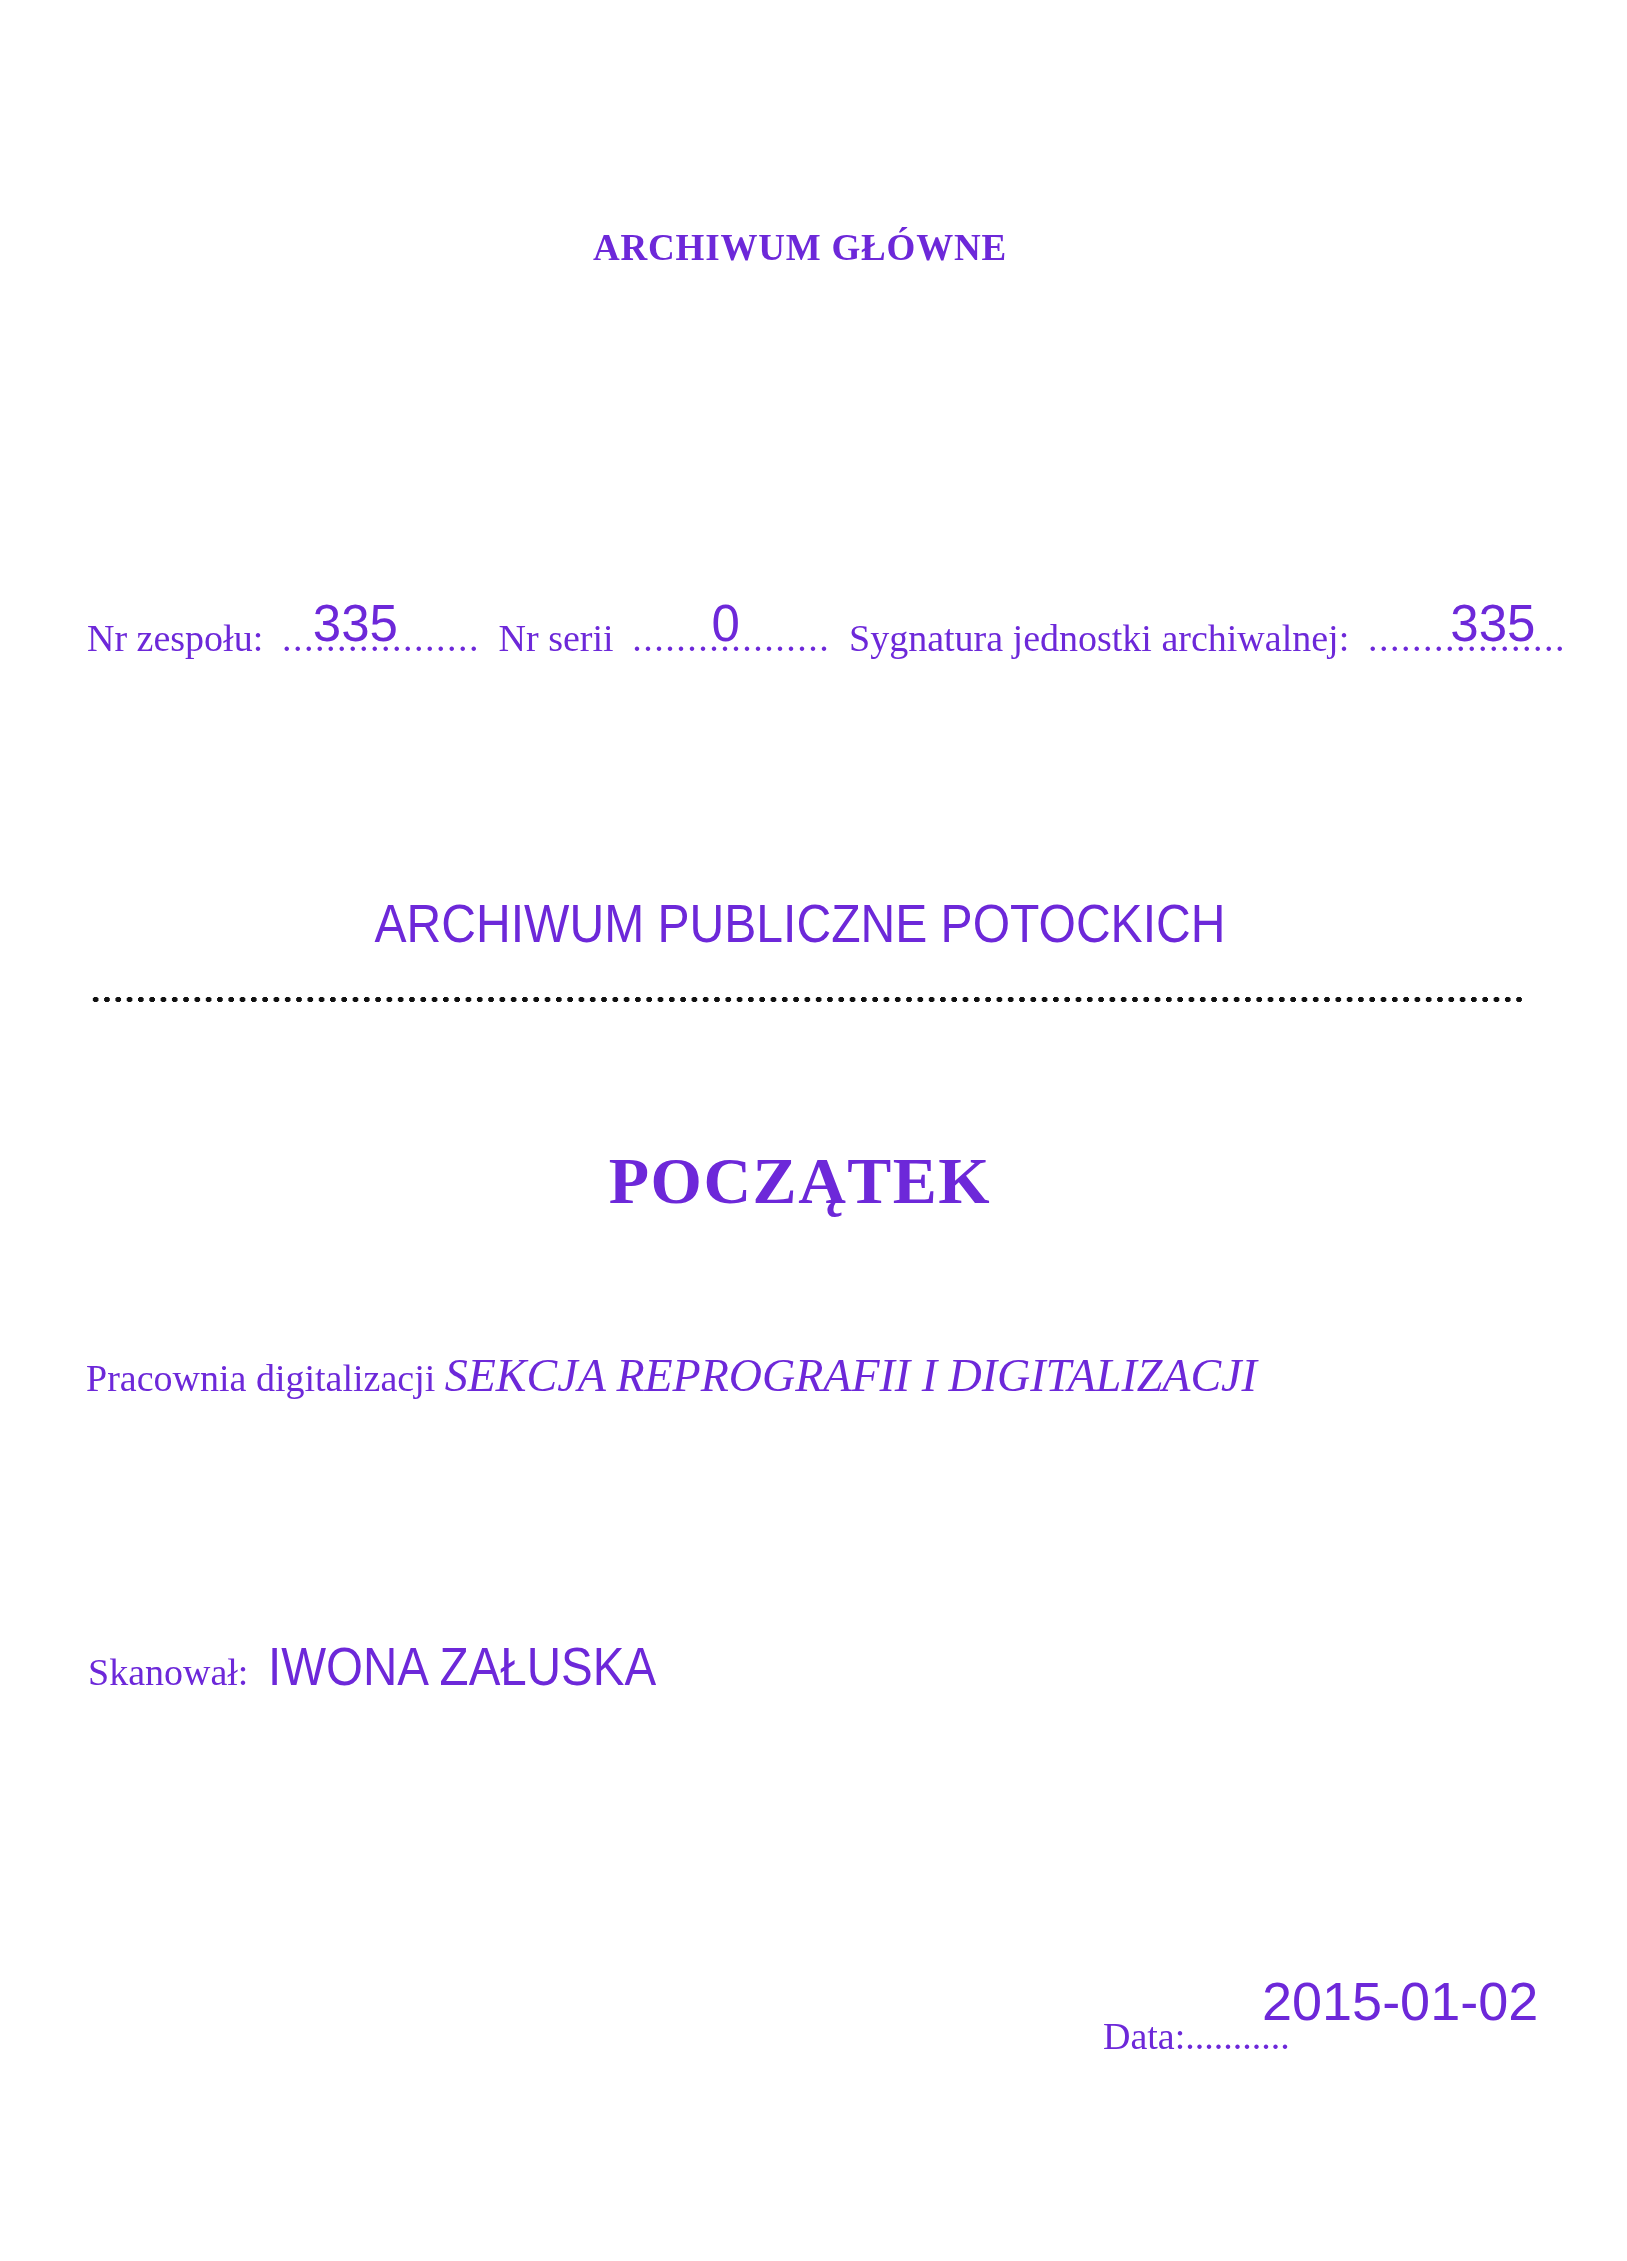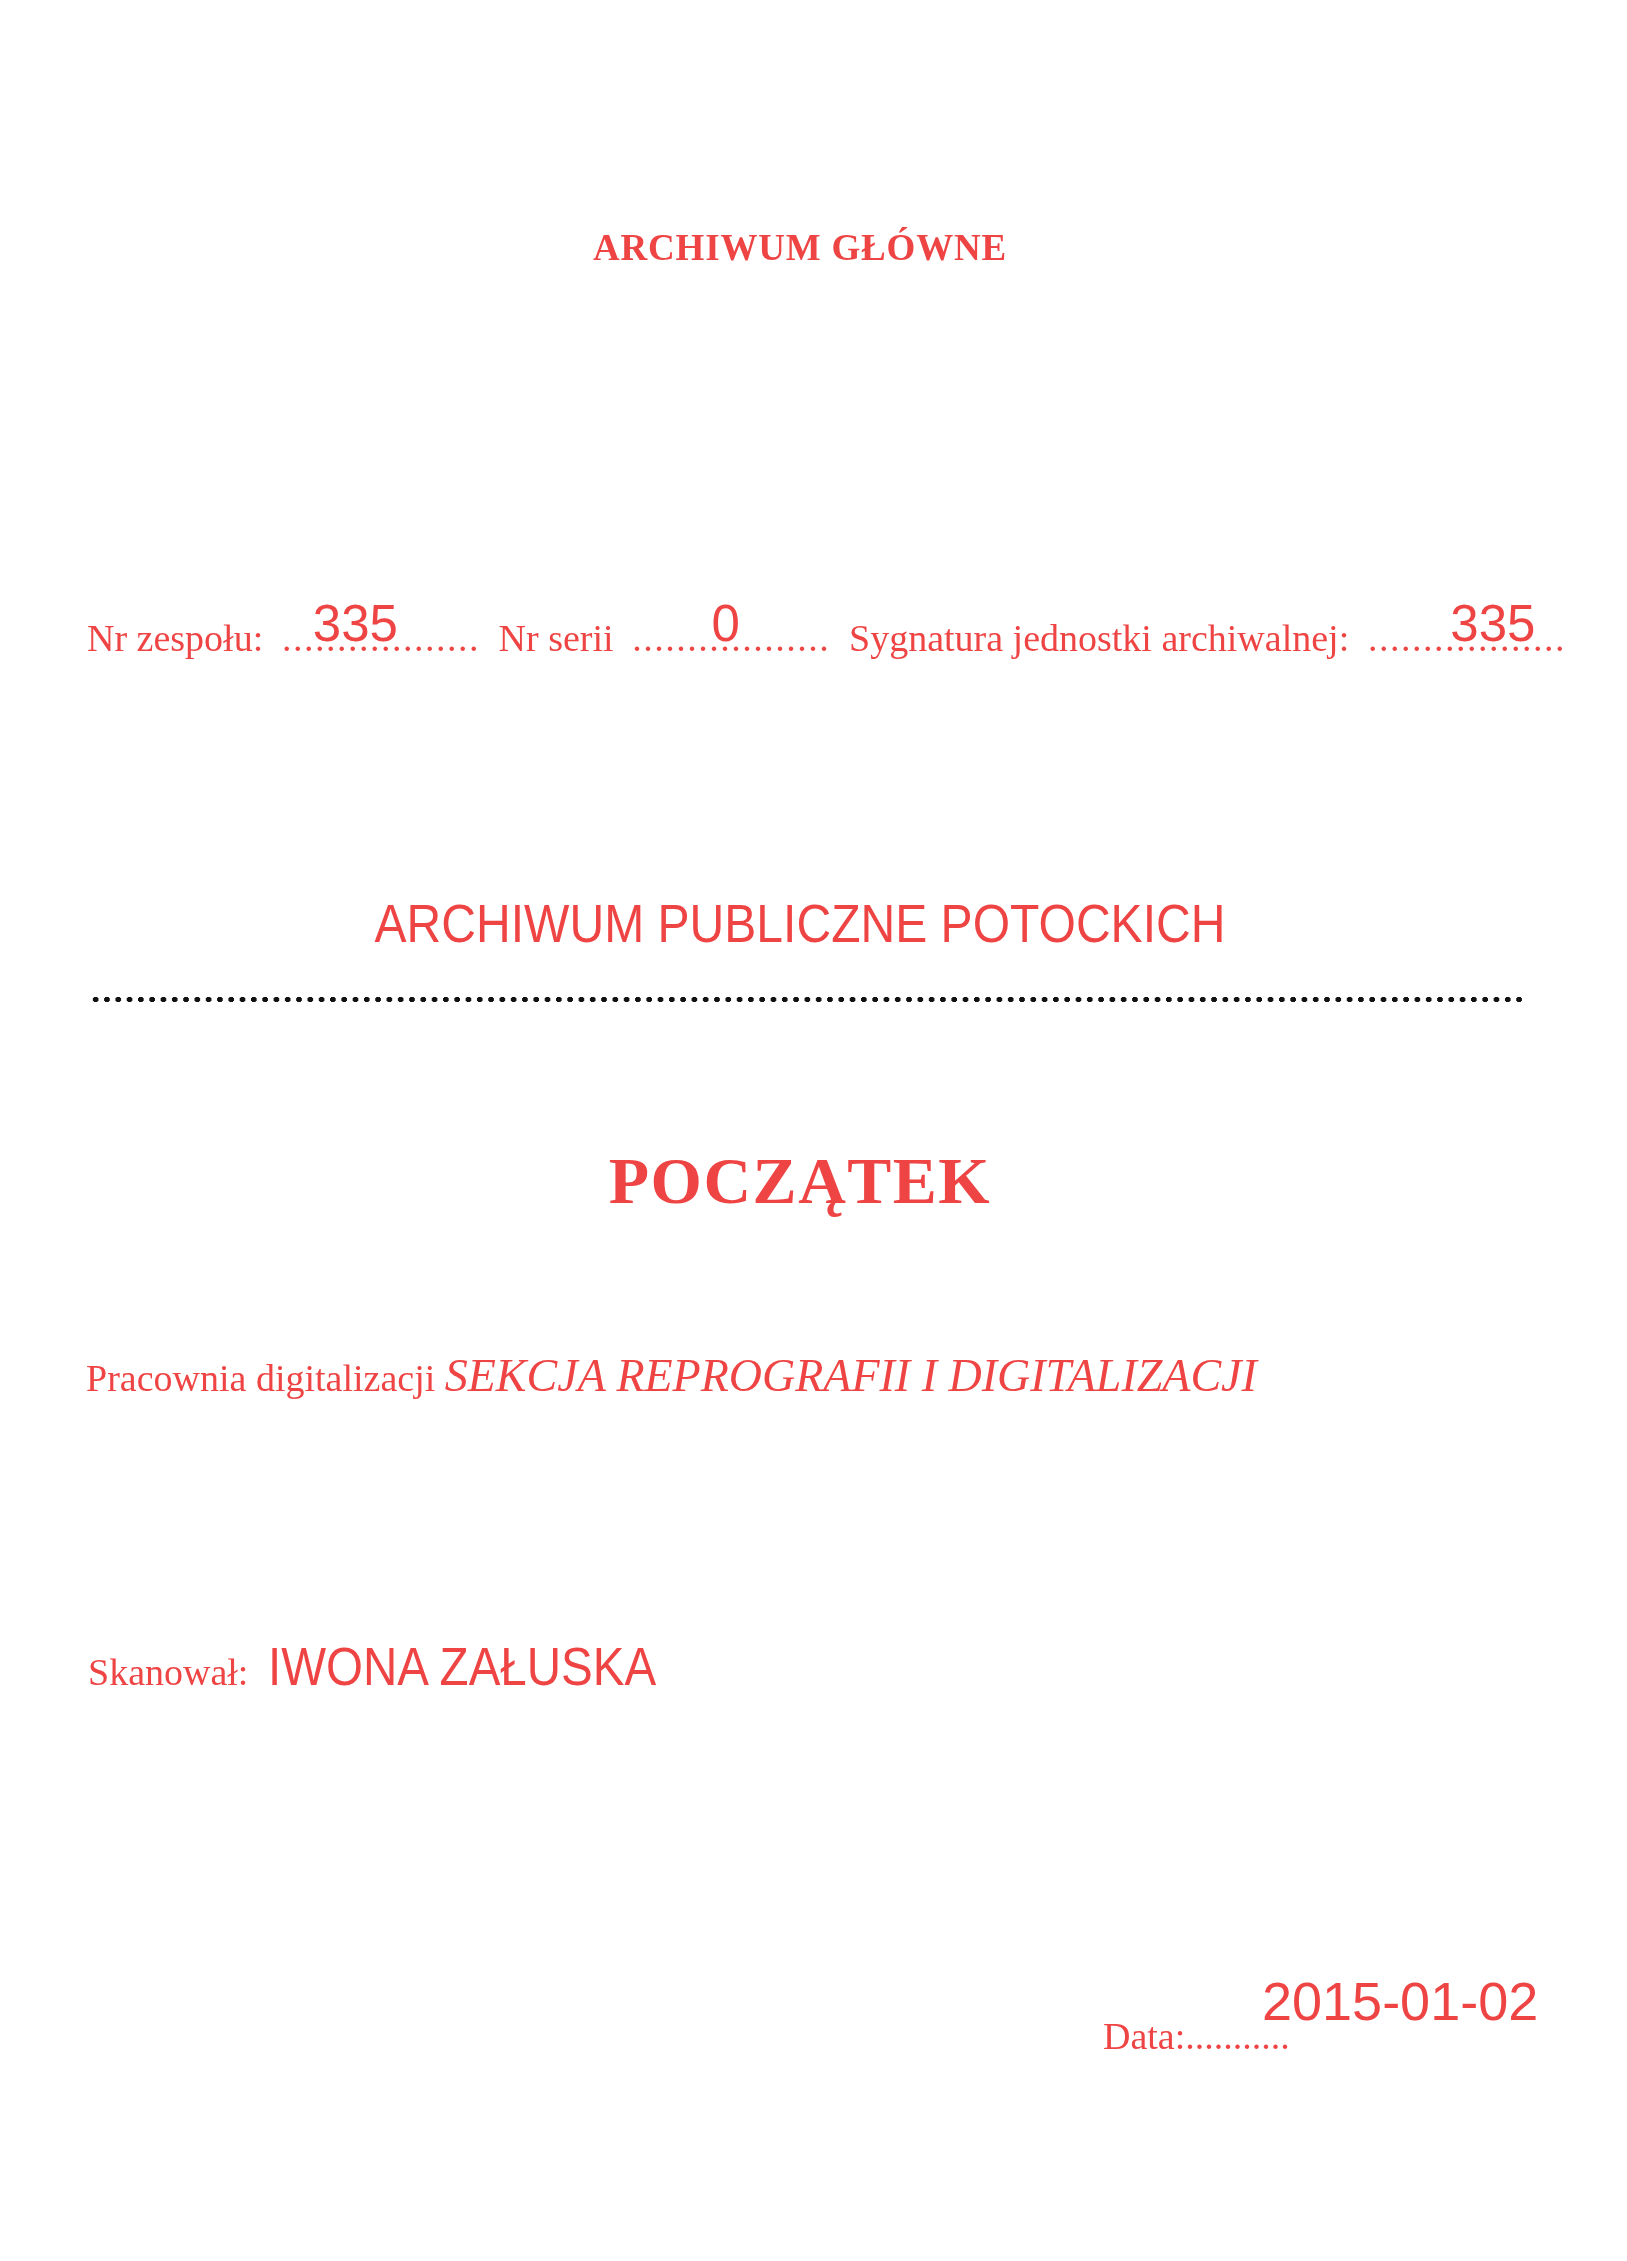--- a/index.html
+++ b/index.html
@@ -5,21 +5,21 @@
   html, body {
     margin: 0;
     padding: 0;
     background: #ffffff;
   }
   .page {
     position: relative;
     width: 1628px;
     height: 2261px;
     background: #ffffff;
-    color: #ef4444;
+    color: #6d28d9;
     font-family: "Liberation Serif", "DejaVu Serif", serif;
     overflow: hidden;
   }
   
   .centered {
     position: absolute;
     left: 0;
     width: 1600px;
     text-align: center;
   }

